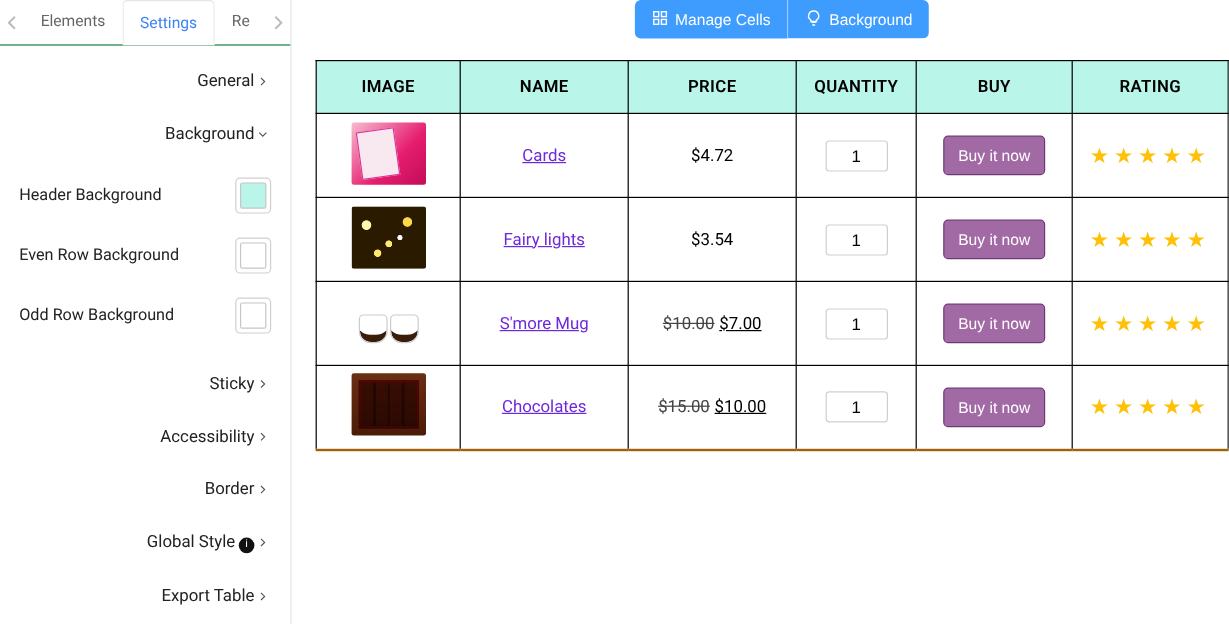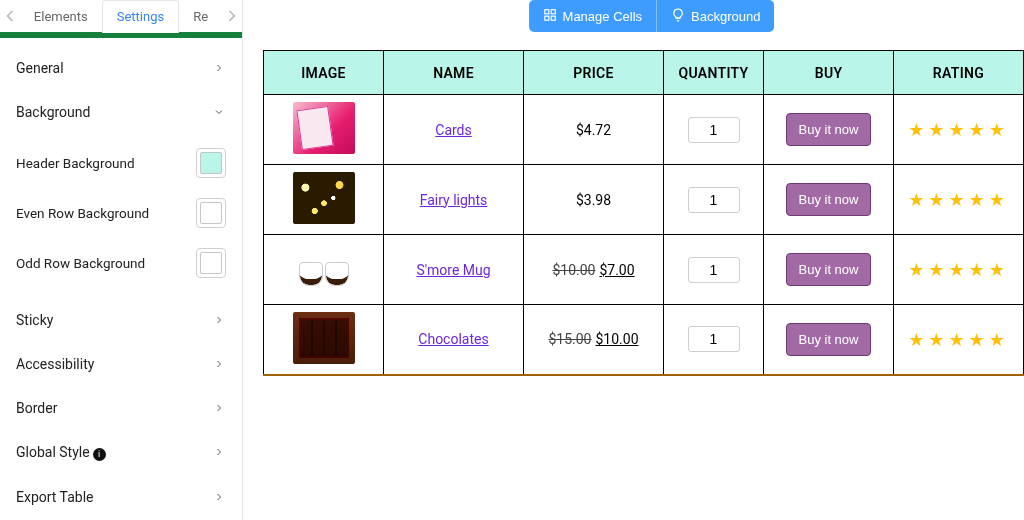--- a/index.html
+++ b/index.html
@@ -1,28 +1,28 @@
 <!DOCTYPE html>
 <html><head>
 <meta charset="utf-8">
 <style>
   * { box-sizing: border-box; }
   html, body { margin: 0; padding: 0; font-family: -apple-system, BlinkMacSystemFont, "Segoe UI", Roboto, Helvetica, Arial, sans-serif; background: #fff; }
   body { width: 1024px; height: 520px; overflow: hidden; position: relative; }
 
   
   .sidebar { position: absolute; left: 0; top: 0; width: 243px; height: 520px; background: #fff; border-right: 1px solid #e5e5e5; }
-  .tabs { display: flex; align-items: stretch; height: 38px; border-bottom: 6px solid #15803d; font-size: 13px; color: #7a7a7a; }
+  .tabs { display: flex; align-items: stretch; height: 38px; border-bottom: 1px solid #15803d; font-size: 13px; color: #7a7a7a; }
   .tab-nav { width: 20px; display: flex; align-items: center; justify-content: center; color: #bbb; cursor: pointer; }
   .tab { padding: 0 14px; display: flex; align-items: center; cursor: pointer; }
   .tab.active { color: #3b82f6; background: #fff; border: 1px solid #e5e5e5; border-bottom: 1px solid #fff; margin-bottom: -1px; border-top-left-radius: 4px; border-top-right-radius: 4px; }
   .tab.inactive { color: #666; }
 
   .panel { padding: 8px 0; }
-  .section-row { display: flex; align-items: center; justify-content: space-between; padding: 14px 16px; font-size: 14px; color: #222; cursor: pointer; }
+  .section-row { display: flex; align-items: center; justify-content: flex-end; padding: 14px 16px; font-size: 14px; color: #222; cursor: pointer; }
   .chev { width: 14px; height: 14px; display: inline-flex; align-items: center; justify-content: center; color: #555; }
   .chev svg { width: 12px; height: 12px; }
 
   .bg-controls { padding: 4px 16px 10px 16px; }
   .bg-row { display: flex; align-items: center; justify-content: space-between; padding: 10px 0; font-size: 13.5px; color: #222; }
   .swatch-wrap { width: 30px; height: 30px; border: 1px solid #d0d0d0; border-radius: 4px; display: flex; align-items: center; justify-content: center; background: #fff; cursor: pointer; }
   .swatch { width: 22px; height: 22px; border-radius: 2px; border: 1px solid #c6c6c6; }
 
   .info-dot { display:inline-flex; width:13px; height:13px; border-radius:50%; background:#111; color:#fff; font-size:9px; align-items:center; justify-content:center; margin-left:3px; }
 
@@ -224,21 +224,21 @@
             <td><span class="thumb thumb-card"></span></td>
             <td><a href="#" class="prod">Cards</a></td>
             <td><span>$4.72</span></td>
             <td><input class="qty" value="1" style=""></td>
             <td><button class="buy">Buy it now</button></td>
             <td><span class="stars">★★★★★</span></td>
           </tr>
           <tr>
             <td><span class="thumb thumb-lights"></span></td>
             <td><a href="#" class="prod">Fairy lights</a></td>
-            <td><span>$3.98</span></td>
+            <td><span>$3.54</span></td>
             <td><input class="qty" value="1" style=""></td>
             <td><button class="buy">Buy it now</button></td>
             <td><span class="stars">★★★★★</span></td>
           </tr>
           <tr>
             <td><span class="thumb thumb-mug"></span></td>
             <td><a href="#" class="prod">S'more Mug</a></td>
             <td><span class="strike">$10.00</span><span class="now">$7.00</span></td>
             <td><input class="qty" value="1" style=""></td>
             <td><button class="buy">Buy it now</button></td>

